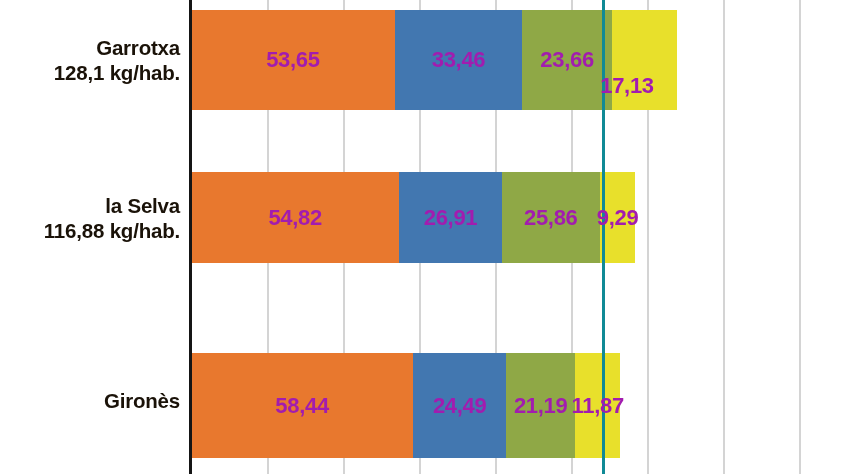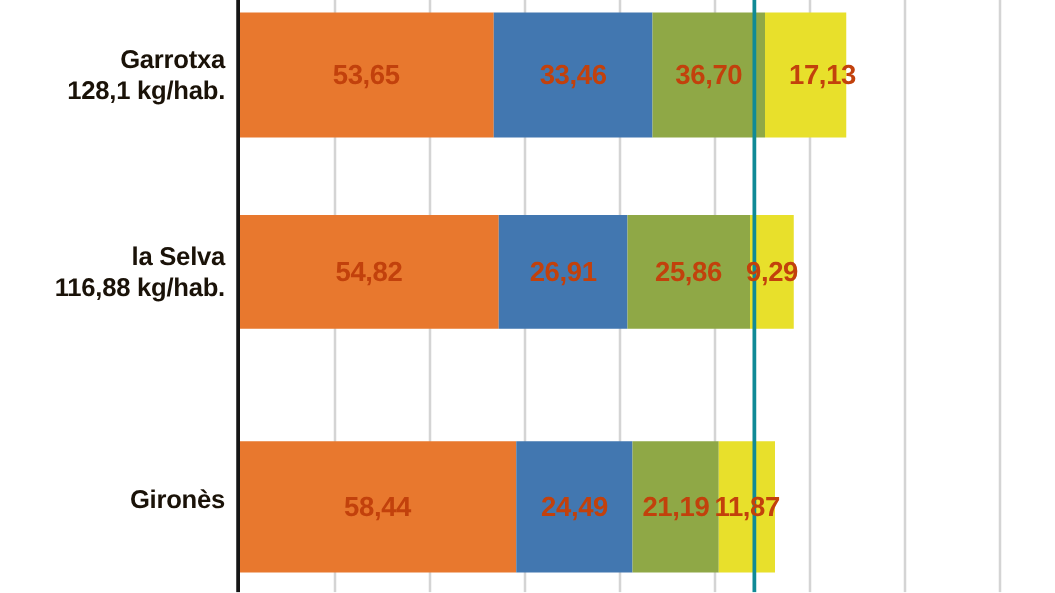--- a/index.html
+++ b/index.html
@@ -84,21 +84,21 @@
     top: 0;
     height: 100%;
     z-index: 3;
   }
   .segment-label {
     position: absolute;
     top: 50%;
     transform: translateY(-50%);
     font-size: 22px;
     font-weight: bold;
-    color: #c2410c;
+    color: #a21caf;
     white-space: nowrap;
     z-index: 7;
     letter-spacing: -0.3px;
   }
 </style>
 </head>
 <body>
 
 <div id="chart-root">
 
@@ -122,23 +122,23 @@
         <div class="bar-label" style="top: 50px; transform: translateY(-50%);">
           <span class="region-name">Garrotxa</span>
           <span class="region-value">128,1 kg/hab.</span>
         </div>
         <div class="bar-track" style="width: 653px;">
           <div class="segment" style="left: 0px; width: 203.92px; background: rgb(232, 120, 46);"></div>
           <div class="segment-label" style="left: 101.96px; transform: translate(-50%, -50%);">53,65</div>
           <div class="segment" style="left: 203.92px; width: 127.179px; background: rgb(66, 119, 176);"></div>
           <div class="segment-label" style="left: 267.51px; transform: translate(-50%, -50%);">33,46</div>
           <div class="segment" style="left: 331.099px; width: 89.93px; background: rgb(143, 168, 70);"></div>
-          <div class="segment-label" style="left: 376.064px; transform: translate(-50%, -50%);">36,70</div>
+          <div class="segment-label" style="left: 376.064px; transform: translate(-50%, -50%);">23,66</div>
           <div class="segment" style="left: 421.029px; width: 65.11px; background: rgb(232, 224, 43);"></div>
-          <div class="segment-label" style="left: 467px; transform: translate(-50%, -50%);">17,13</div>
+          <div class="segment-label" style="left: 436px; transform: translate(-50%, -50%); margin-top: 26px;">17,13</div>
         </div>
       </div>
       <div class="bar-row" style="top: 172px; height: 91px;">
         <div class="bar-label" style="top: 45.5px; transform: translateY(-50%);">
           <span class="region-name">la Selva</span>
           <span class="region-value">116,88 kg/hab.</span>
         </div>
         <div class="bar-track" style="width: 653px;">
           <div class="segment" style="left: 0px; width: 208.367px; background: rgb(232, 120, 46);"></div>
           <div class="segment-label" style="left: 104.184px; transform: translate(-50%, -50%);">54,82</div>

